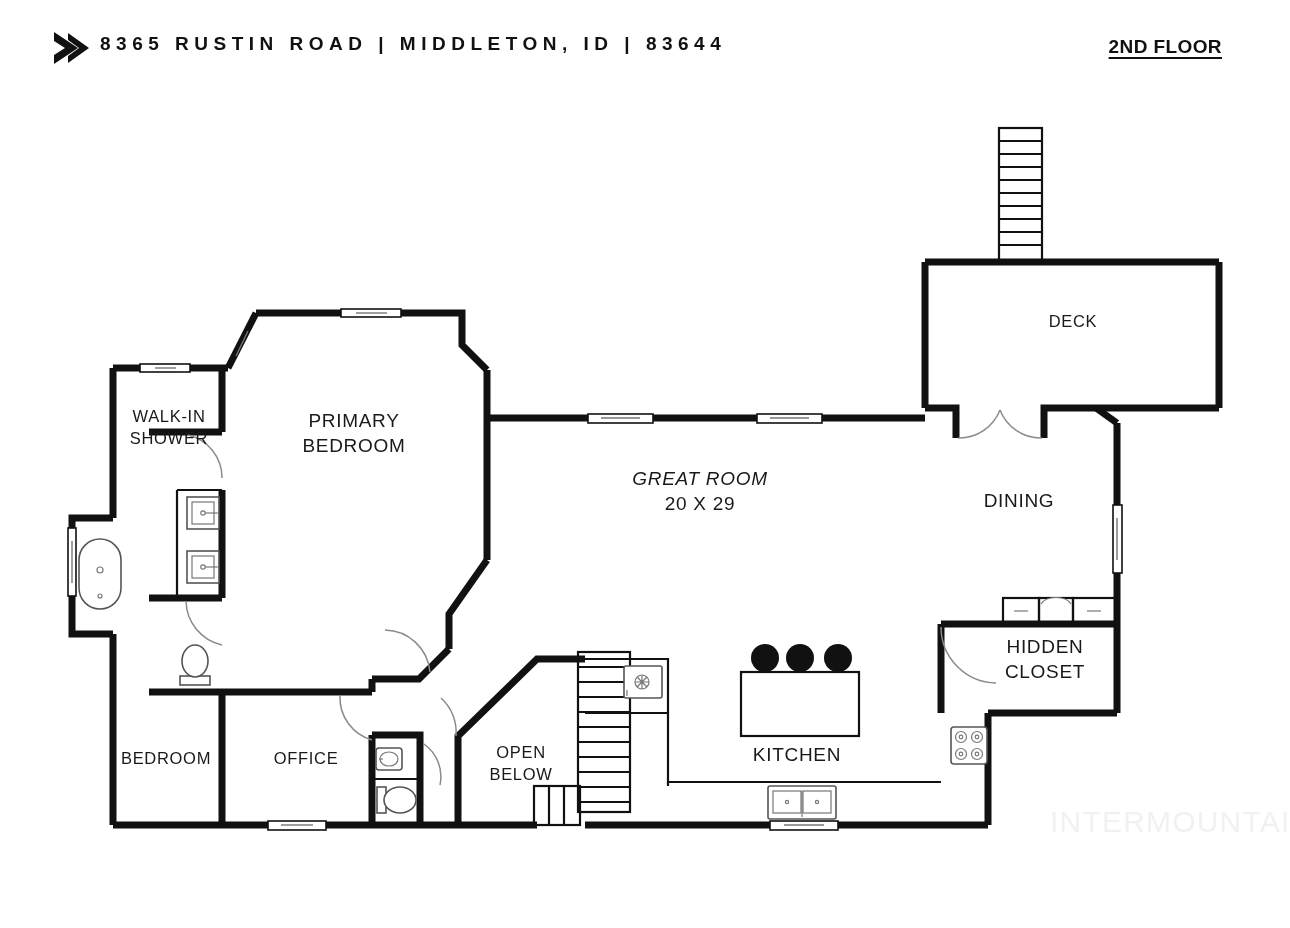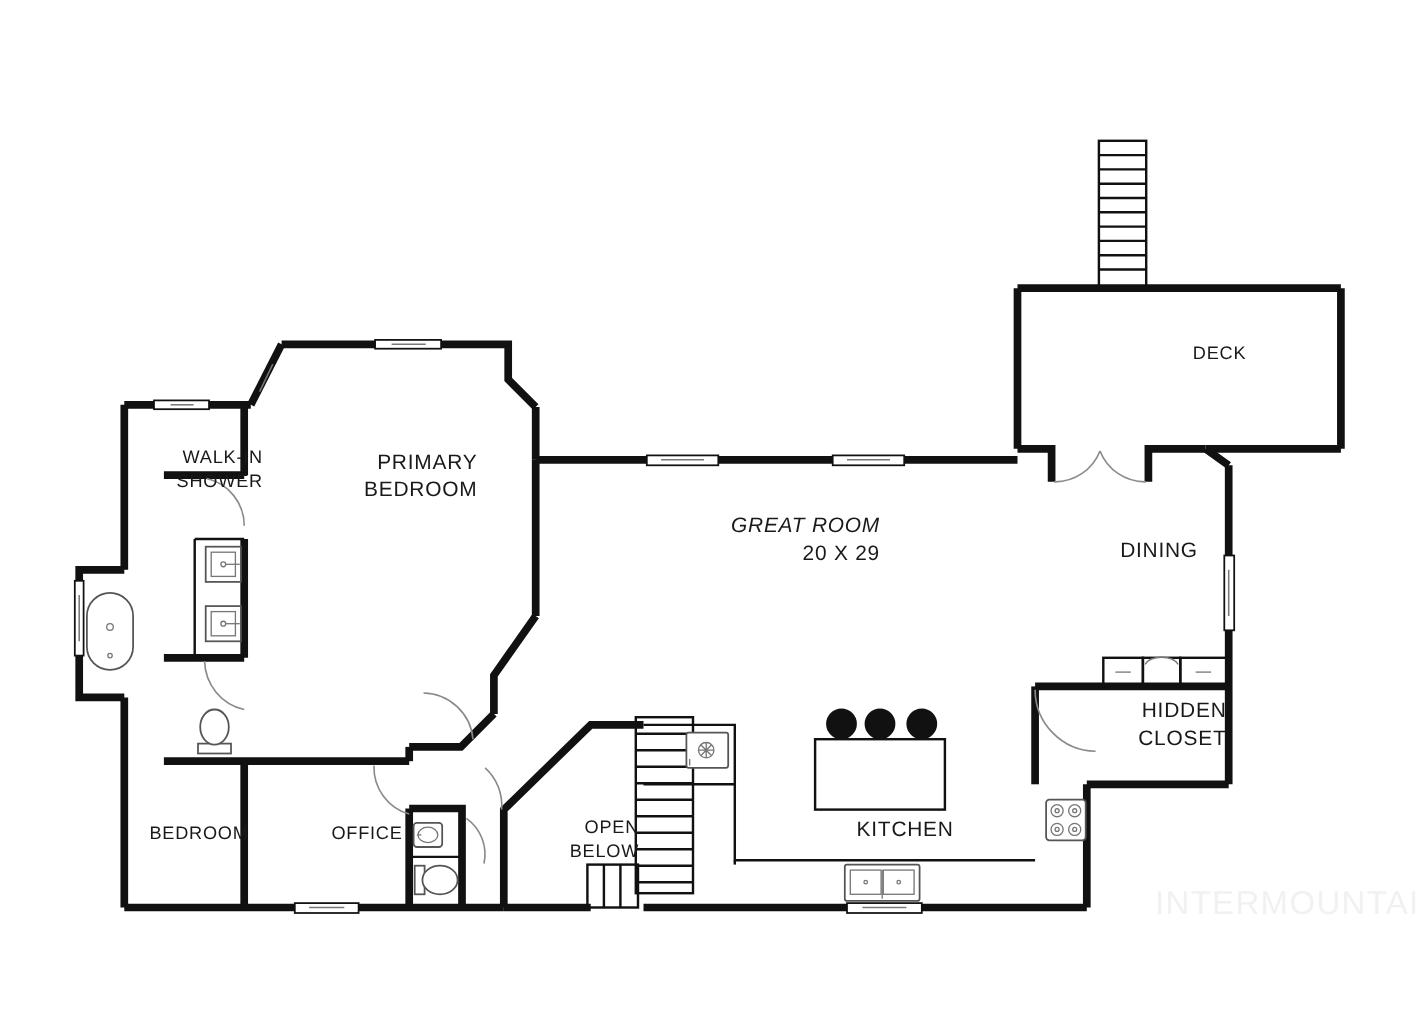--- a/index.html
+++ b/index.html
@@ -65,21 +65,21 @@
     left: 0;
     top: 0;
     width: 1290px;
     height: 928px;
   }
   #plan-svg { display: block; }
 
   
   .room-label {
     position: absolute;
-    text-align: right;
+    text-align: center;
     font-family: "Liberation Sans", sans-serif;
     font-size: 19px;
     letter-spacing: 0.7px;
     color: #191919;
     line-height: 1.33;
     white-space: pre-line;
     pointer-events: none;
   }
   .room-label.small { font-size: 16.5px; }
 
@@ -94,20 +94,33 @@
     font-family: "Liberation Sans", sans-serif;
     white-space: nowrap;
     pointer-events: none;
   }
 </style>
 </head>
 <body>
 
 <div id="page">
 
+  <div id="header">
+
+    <div id="header-arrow">
+      <svg width="40" height="34" viewBox="0 0 40 34" xmlns="http://www.w3.org/2000/svg">
+        <path d="M2 1 L26 17 L2 33 L2 24 L13 17 L2 10 Z" fill="#111111"></path>
+        <path d="M16 2 L37 17 L16 32 L16 25 L27 17 L16 9 Z" fill="#111111"></path>
+      </svg>
+    </div>
+
+    <div id="header-address">8365 RUSTIN ROAD  |  MIDDLETON, ID  |  83644</div>
+
+    <div id="header-floor">2ND FLOOR</div>
+  </div>
 
   <div id="plan-canvas">
     <svg id="plan-svg" width="1290" height="928" viewBox="0 0 1290 928" xmlns="http://www.w3.org/2000/svg">
 
       <defs>
         <style>
           .wall      { stroke:#111111; stroke-width:7; fill:none; stroke-linecap:butt; }
           .wall-thin { stroke:#111111; stroke-width:5; fill:none; stroke-linecap:butt; }
           .interior  { stroke:#111111; stroke-width:2.2; fill:none; }
           .fix       { stroke:#555555; stroke-width:1.6; fill:#ffffff; }

